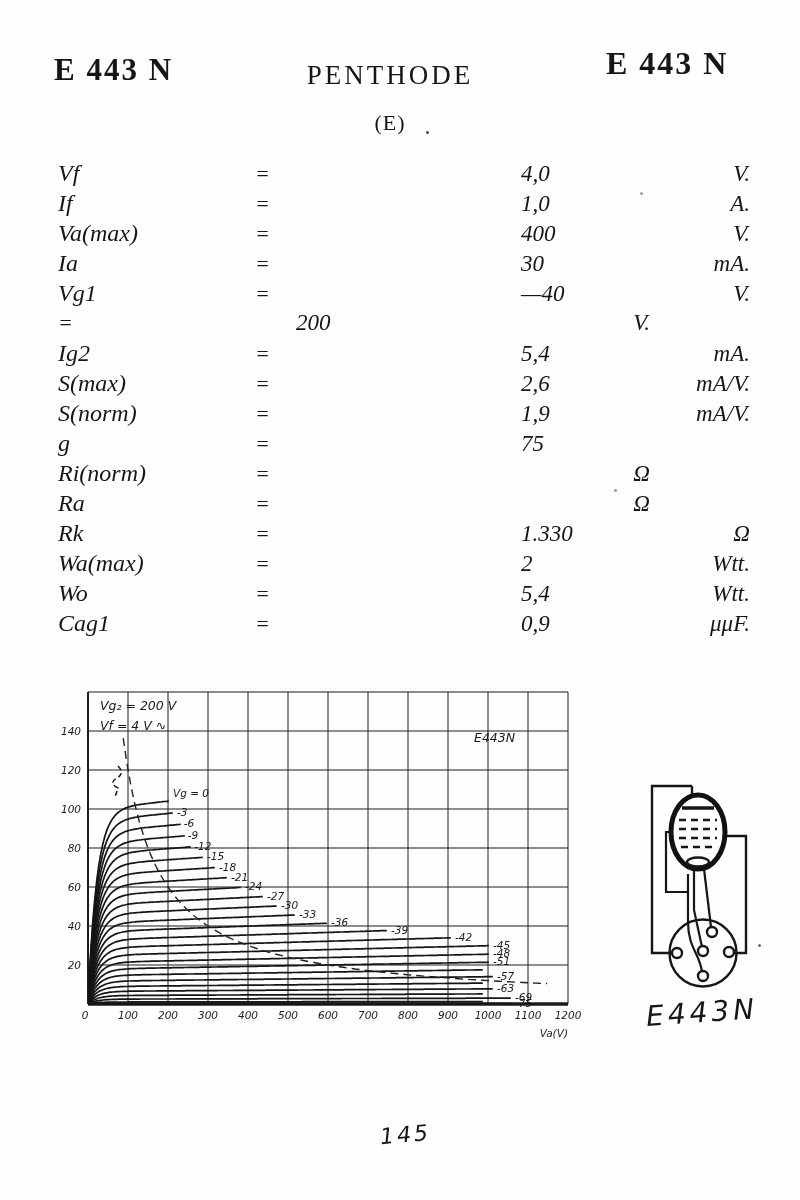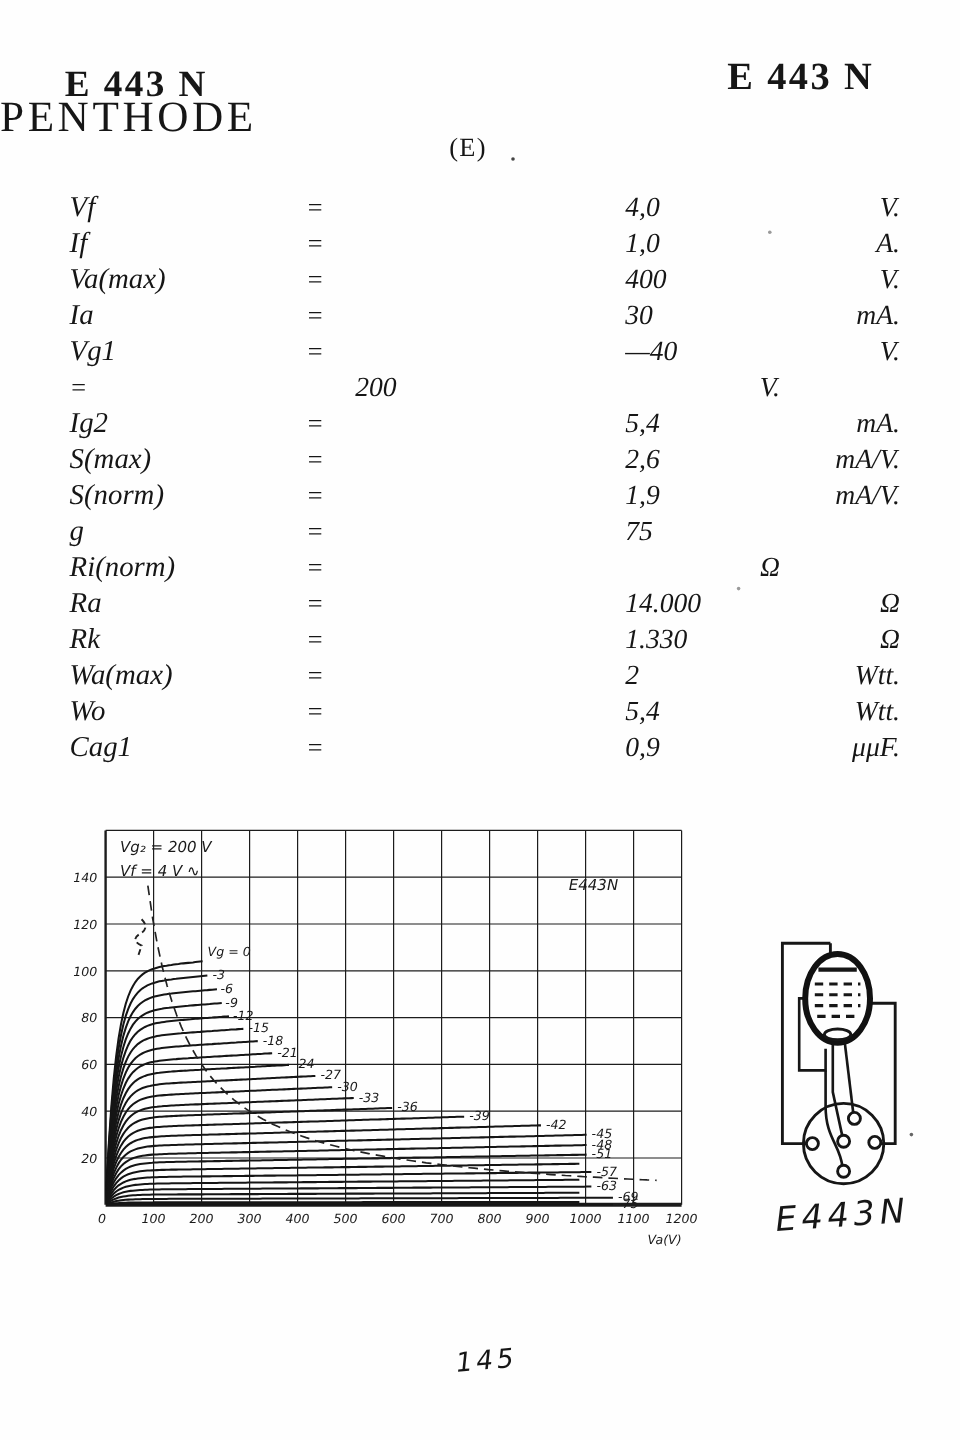--- a/index.html
+++ b/index.html
@@ -4,21 +4,21 @@
 <style>
   html,body{margin:0;padding:0;}
   body{
     width:800px;height:1200px;position:relative;overflow:hidden;
     background:#fefefe;color:#161616;
     font-family:"Liberation Serif", serif;
   }
   .abs{position:absolute;}
   .hdr-left{left:54px;top:52px;font-size:31px;font-weight:bold;letter-spacing:2px;}
   .hdr-right{left:606px;top:45px;font-size:32px;font-weight:bold;letter-spacing:2px;}
-  .title{left:0;top:76px;width:780px;text-align:left;font-size:36px;letter-spacing:3px;}
+  .title{left:0;top:60px;width:780px;text-align:center;font-size:27px;letter-spacing:3px;}
   .subtitle{left:0;top:110px;width:780px;text-align:center;font-size:22px;letter-spacing:1px;}
   .spec-table{left:58px;top:160px;width:692px;}
   .spec-row{display:grid;grid-template-columns:197px 225px 170px 1fr;height:30px;align-items:baseline;font-style:italic;}
   .spec-name{font-size:24px;}
   .spec-eq{font-size:22px;}
   .spec-value{font-size:23px;margin-left:41px;}
   .spec-unit{font-size:23px;text-align:right;}
   .chart-wrap{left:54px;top:680px;width:545px;height:365px;}
   .tube-wrap{left:622px;top:770px;width:170px;height:250px;}
   .tube-label{left:646px;top:996px;font-size:28px;font-style:italic;letter-spacing:4px;transform:rotate(-4deg);font-family:"DejaVu Sans",sans-serif;}
@@ -96,21 +96,20 @@
       <div class="spec-unit"></div>
     </div>
     <div class="spec-row">
       <div class="spec-name">Ri(norm)</div>
       <div class="spec-eq">=</div>
       <div class="spec-unit">Ω</div>
     </div>
     <div class="spec-row">
       <div class="spec-name">Ra</div>
       <div class="spec-eq">=</div>
-      <div class="spec-value">14.000</div>
       <div class="spec-unit">Ω</div>
     </div>
     <div class="spec-row">
       <div class="spec-name">Rk</div>
       <div class="spec-eq">=</div>
       <div class="spec-value">1.330</div>
       <div class="spec-unit">Ω</div>
     </div>
     <div class="spec-row">
       <div class="spec-name">Wa(max)</div>

